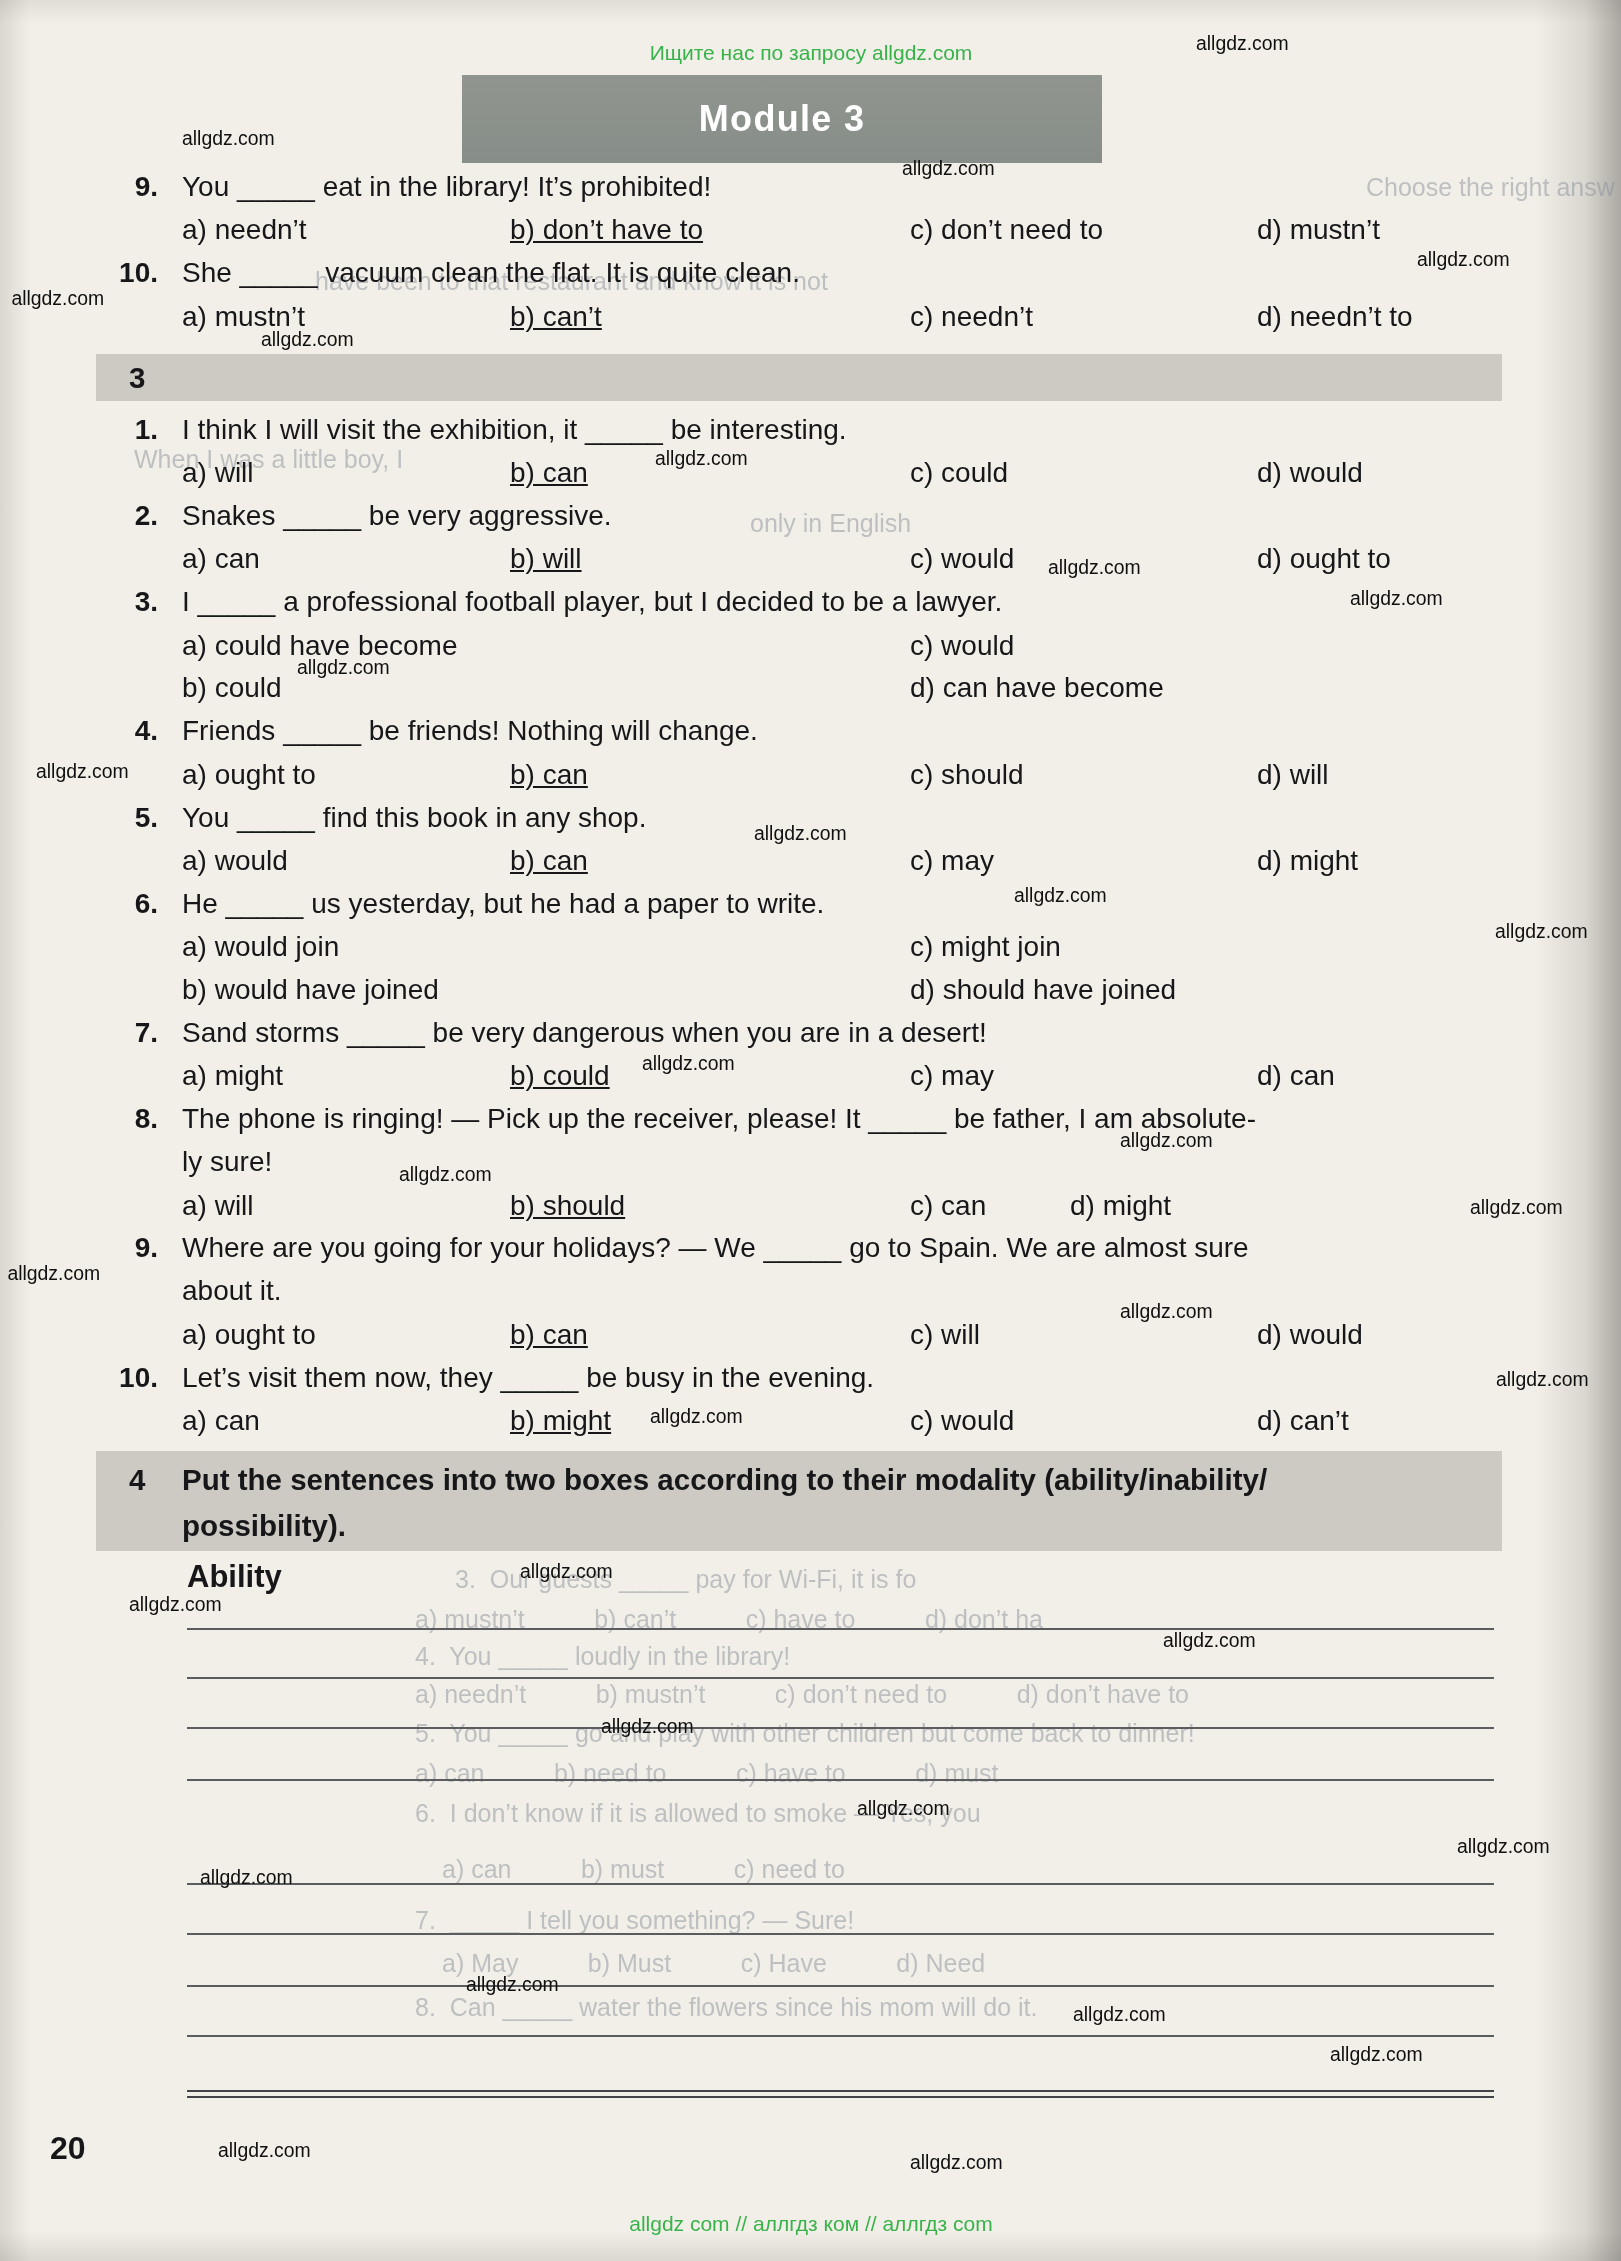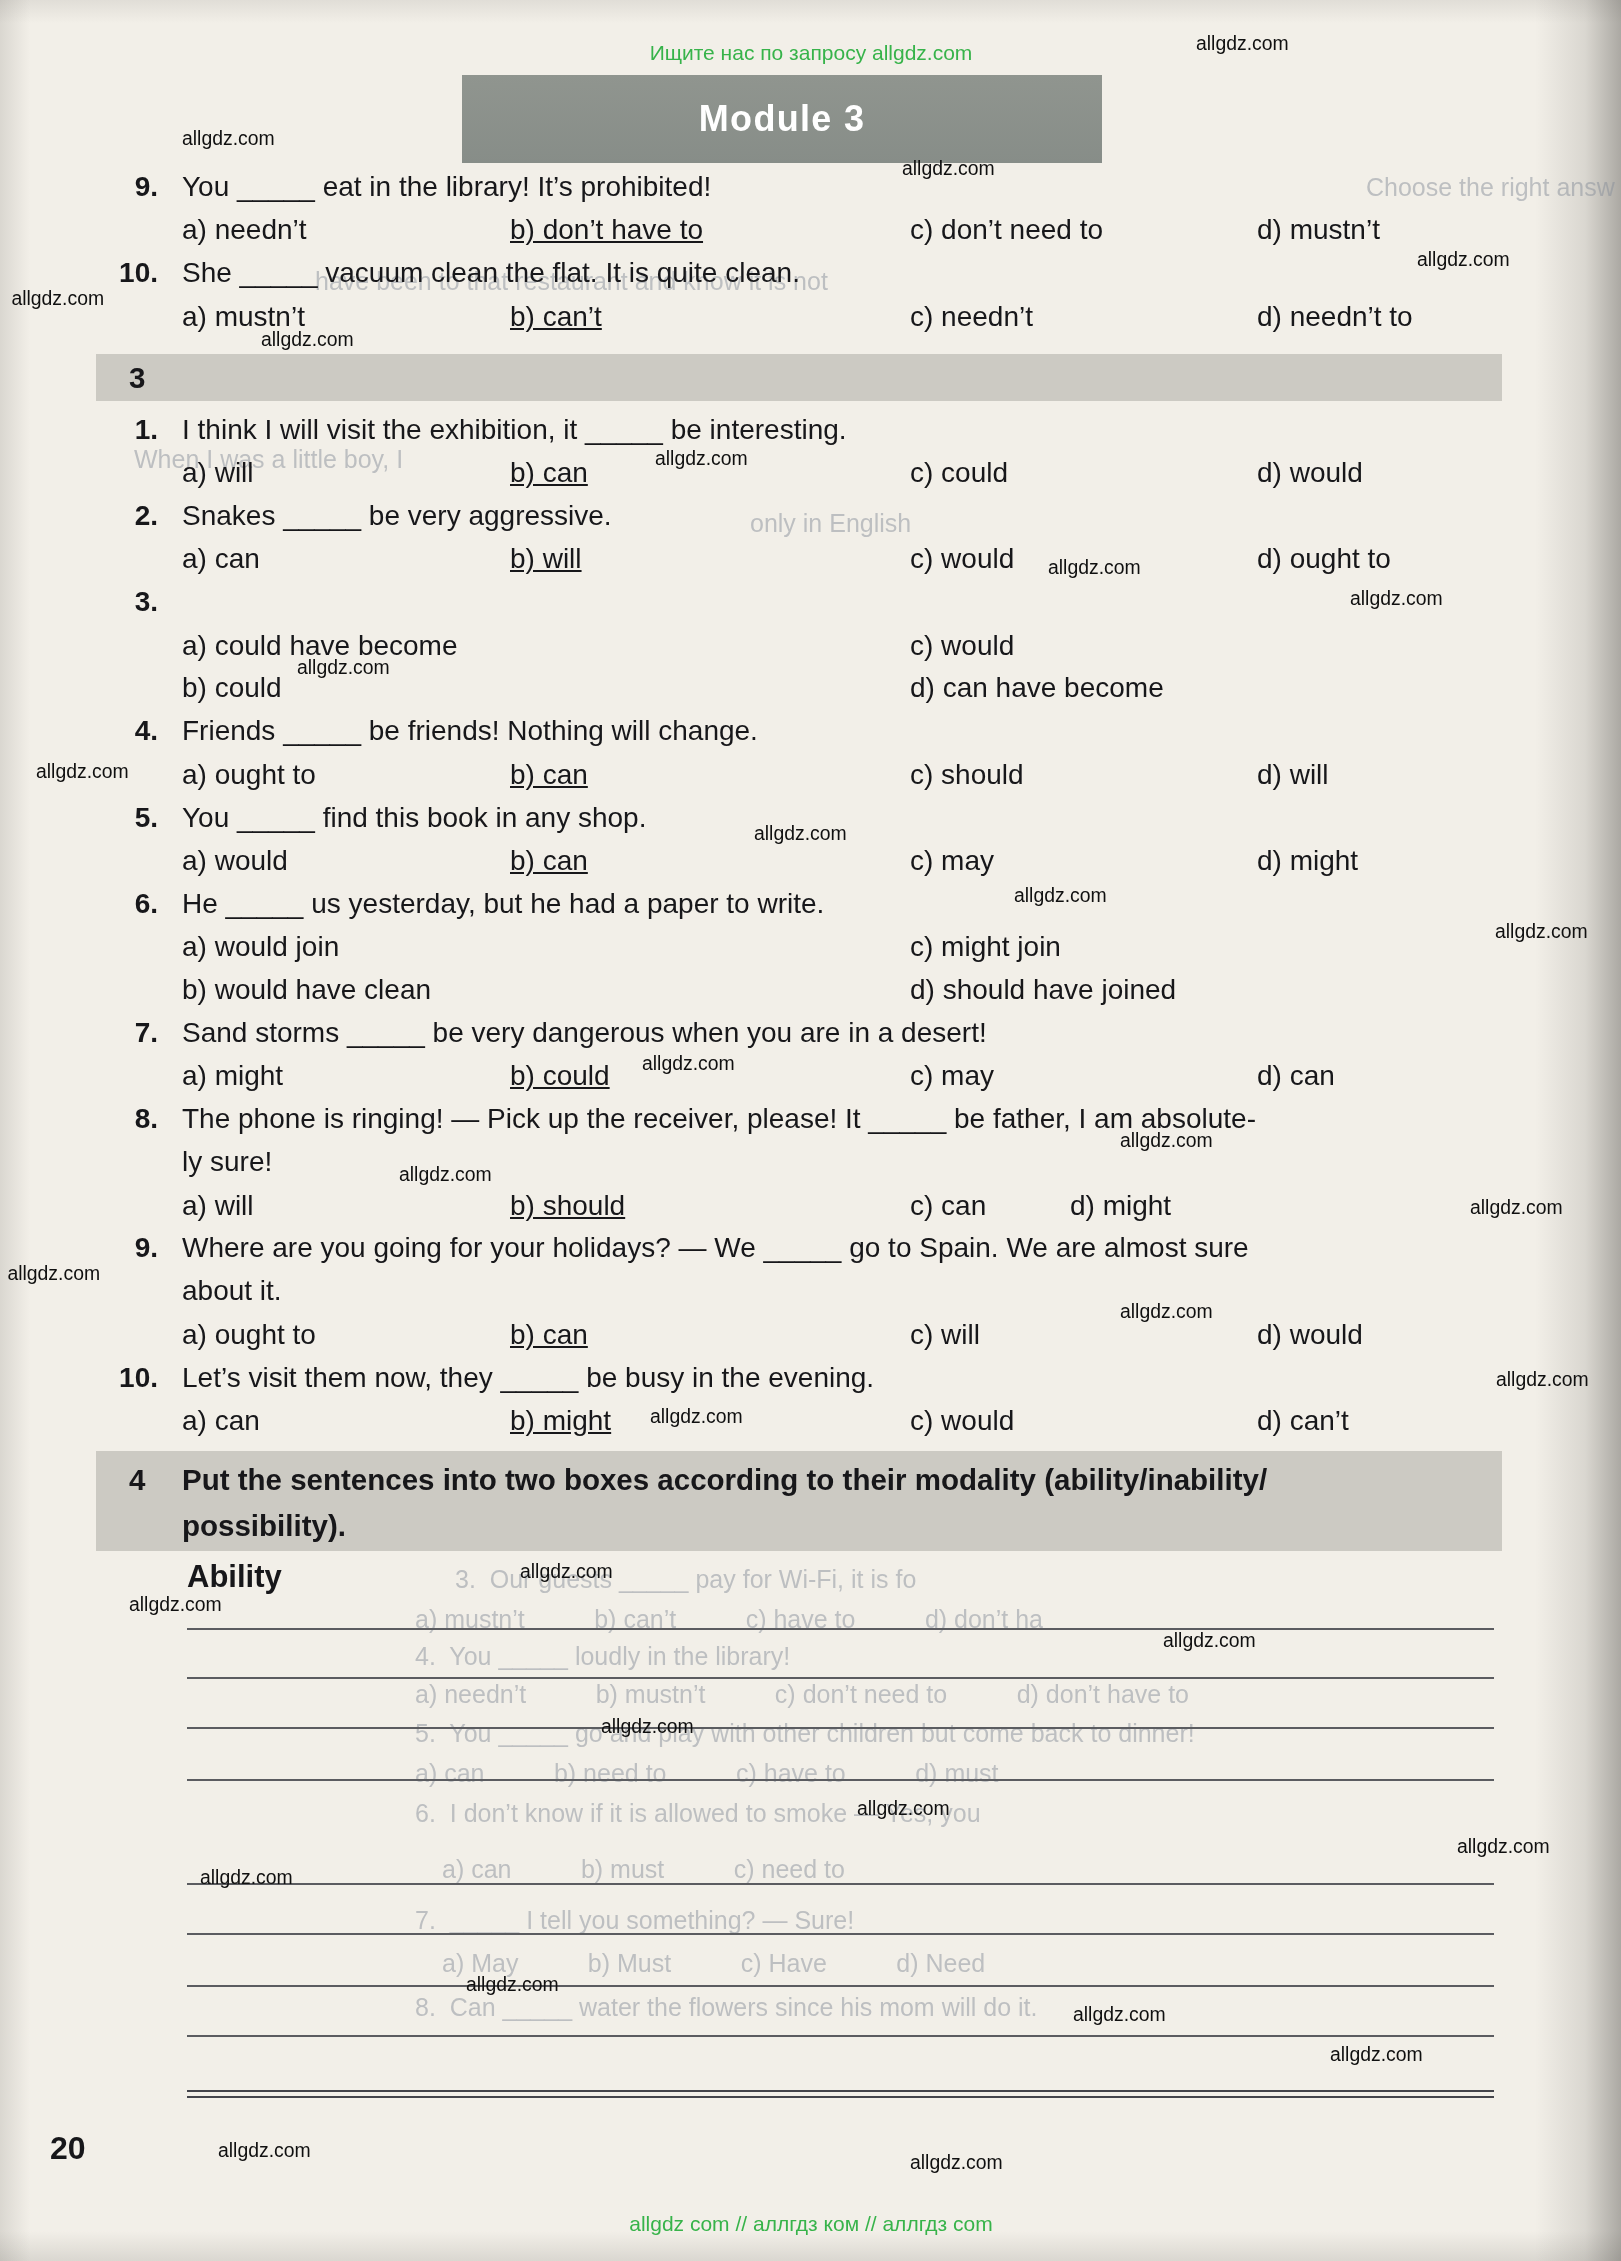--- a/index.html
+++ b/index.html
@@ -116,20 +116,21 @@
   </div>
   <div class="line" style="top:537px">
     <span class="oa">a) can</span>
     <span class="ob">b) will</span>
     <span class="oc">c) would</span>
     <span class="od">d) ought to</span>
   </div>
 
   <div class="line" style="top:580px">
     <span class="num">3.</span>
+    <span class="qt">I _____ a professional football player, but I decided to be a lawyer.</span>
   </div>
   <div class="line" style="top:624px">
     <span class="oa">a) could have become</span>
     <span class="oc">c) would</span>
   </div>
   <div class="line" style="top:666px">
     <span class="oa">b) could</span>
     <span class="oc">d) can have become</span>
   </div>
 
@@ -157,21 +158,21 @@
 
   <div class="line" style="top:882px">
     <span class="num">6.</span>
     <span class="qt">He _____ us yesterday, but he had a paper to write.</span>
   </div>
   <div class="line" style="top:925px">
     <span class="oa">a) would join</span>
     <span class="oc">c) might join</span>
   </div>
   <div class="line" style="top:968px">
-    <span class="oa">b) would have clean</span>
+    <span class="oa">b) would have joined</span>
     <span class="oc">d) should have joined</span>
   </div>
 
   <div class="line" style="top:1011px">
     <span class="num">7.</span>
     <span class="qt">Sand storms _____ be very dangerous when you are in a desert!</span>
   </div>
   <div class="line" style="top:1054px">
     <span class="oa">a) might</span>
     <span class="ob">b) could</span>

